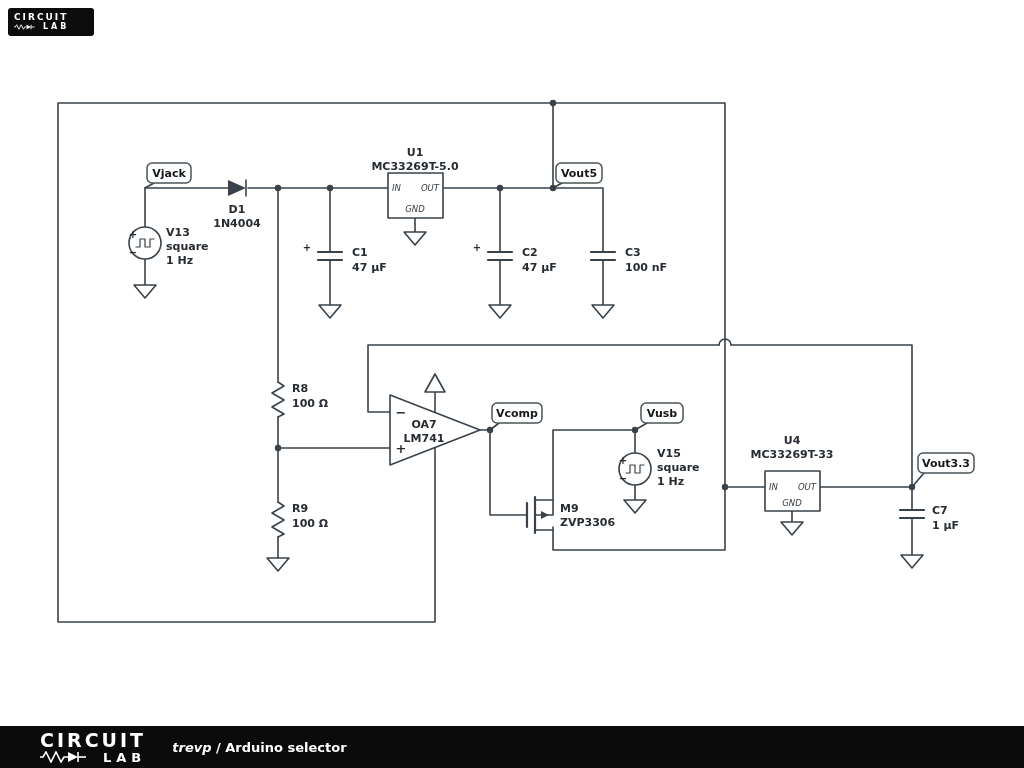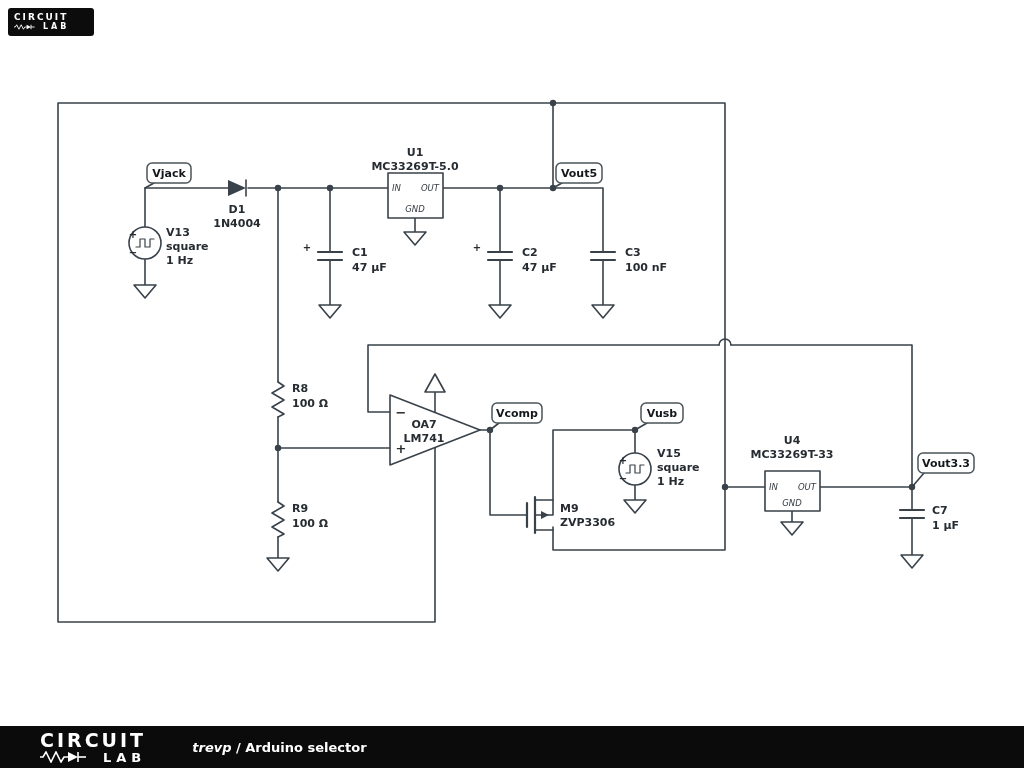--- a/index.html
+++ b/index.html
@@ -30,21 +30,21 @@
   .chip-row{display:flex;align-items:center;gap:3px;}
   .chip-lab{font-size:8px;font-weight:bold;letter-spacing:3px;}
 
   
   .footer{position:absolute;left:0;top:726px;width:1024px;height:42px;background:#0b0b0b;color:#fff;
           display:flex;align-items:center;}
   .footer-logo{margin-left:40px;display:flex;flex-direction:column;line-height:1;cursor:pointer;}
   .logo-circuit{font-size:19px;font-weight:bold;letter-spacing:3px;}
   .logo-row{display:flex;align-items:center;gap:5px;margin-top:1px;}
   .logo-lab{font-size:13px;font-weight:bold;letter-spacing:5px;}
-  .footer-text{margin-left:46px;display:flex;flex-direction:column;gap:2px;}
+  .footer-text{margin-left:26px;display:flex;flex-direction:column;gap:2px;}
   .footer-title{font-size:13px;font-weight:bold;}
   .author{font-style:italic;}
   .footer-url{font-size:13px;font-weight:bold;cursor:pointer;}
 </style>
 </head>
 <body>
 
 <div class="stage">
 
   <svg class="schematic" width="1024" height="726" viewBox="0 0 1024 726">

